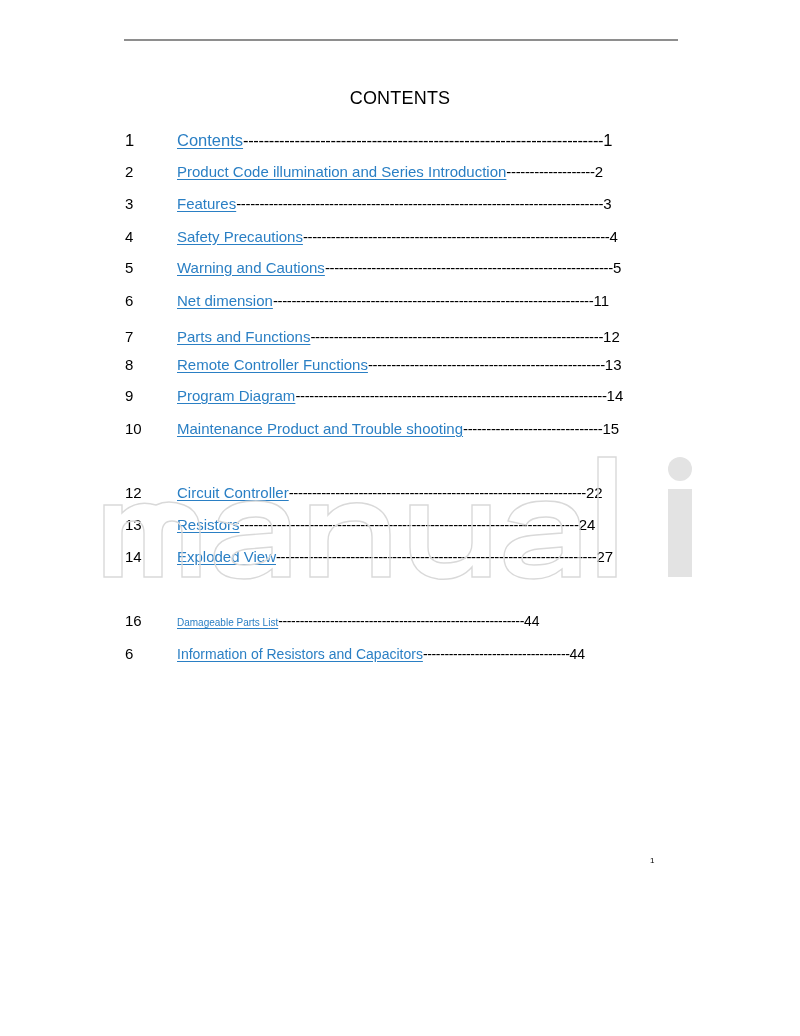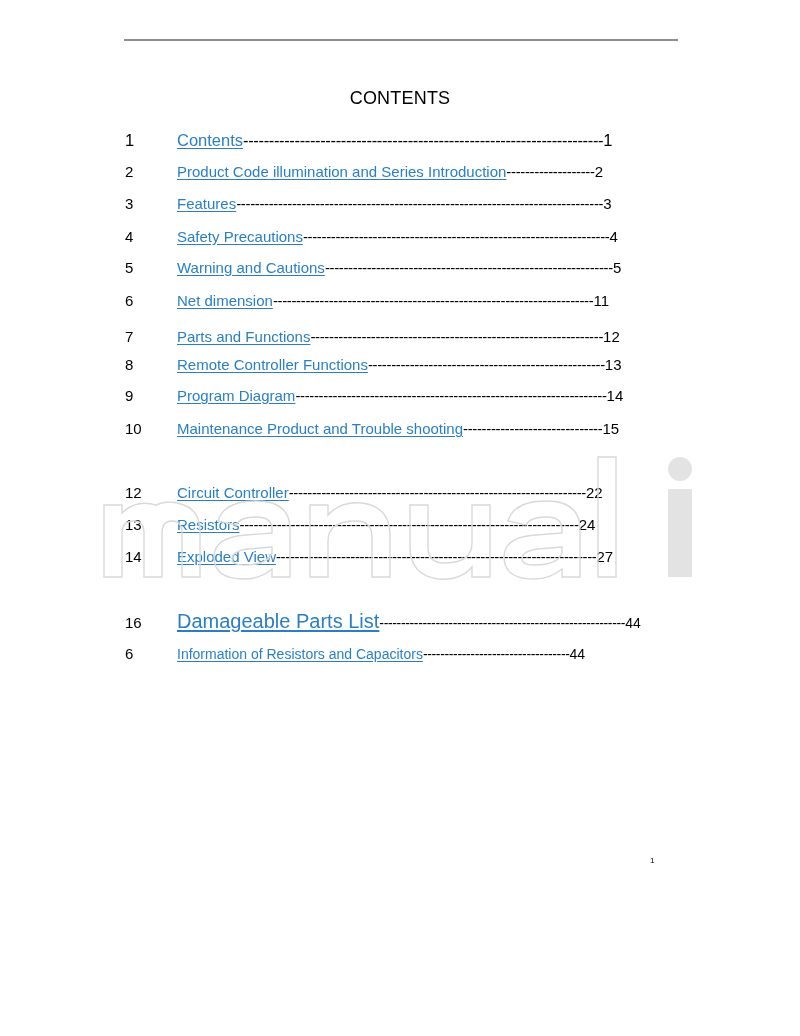--- a/index.html
+++ b/index.html
@@ -127,21 +127,21 @@
   <div class="toc-row" style="top:483px;">
     <span class="toc-num">12</span><span class="toc-link">Circuit Controller</span><span class="toc-leader">----------------------------------------------------------------</span><span class="toc-page">22</span>
   </div>
   <div class="toc-row" style="top:515px;">
     <span class="toc-num">13</span><span class="toc-link">Resistors</span><span class="toc-leader">-------------------------------------------------------------------------</span><span class="toc-page">24</span>
   </div>
   <div class="toc-row" style="top:547px;">
     <span class="toc-num">14</span><span class="toc-link">Exploded View</span><span class="toc-leader">---------------------------------------------------------------------</span><span class="toc-page">27</span>
   </div>
   <div class="toc-row" style="top:611px; font-size:15px;">
-    <span class="toc-num">16</span><span class="toc-link" style="font-size:20px;">Damageable Parts List</span><span class="toc-leader" style="font-size:14px;">---------------------------------------------------------</span><span class="toc-page" style="font-size:14px;">44</span>
+    <span class="toc-num">16</span><span class="toc-link" style="font-size:10px;">Damageable Parts List</span><span class="toc-leader" style="font-size:14px;">---------------------------------------------------------</span><span class="toc-page" style="font-size:14px;">44</span>
   </div>
   <div class="toc-row" style="top:644px; font-size:15px;">
     <span class="toc-num">6</span><span class="toc-link" style="font-size:14px;">Information of Resistors and Capacitors</span><span class="toc-leader" style="font-size:14px;">----------------------------------</span><span class="toc-page" style="font-size:14px;">44</span>
   </div>
 </div>
 
 <svg class="watermark" viewBox="0 0 600 125">
   <g fill="none" stroke="#d9d9d9" stroke-width="1.4">
 
     <path d="M4 122 V50 H22 V58 Q36 44 56 50 Q68 44 84 50 Q100 56 100 76 V122 H82 V78 Q82 66 72 66 Q62 66 62 78 V122 H44 V78 Q44 66 34 66 Q22 66 22 78 V122 Z"></path>

